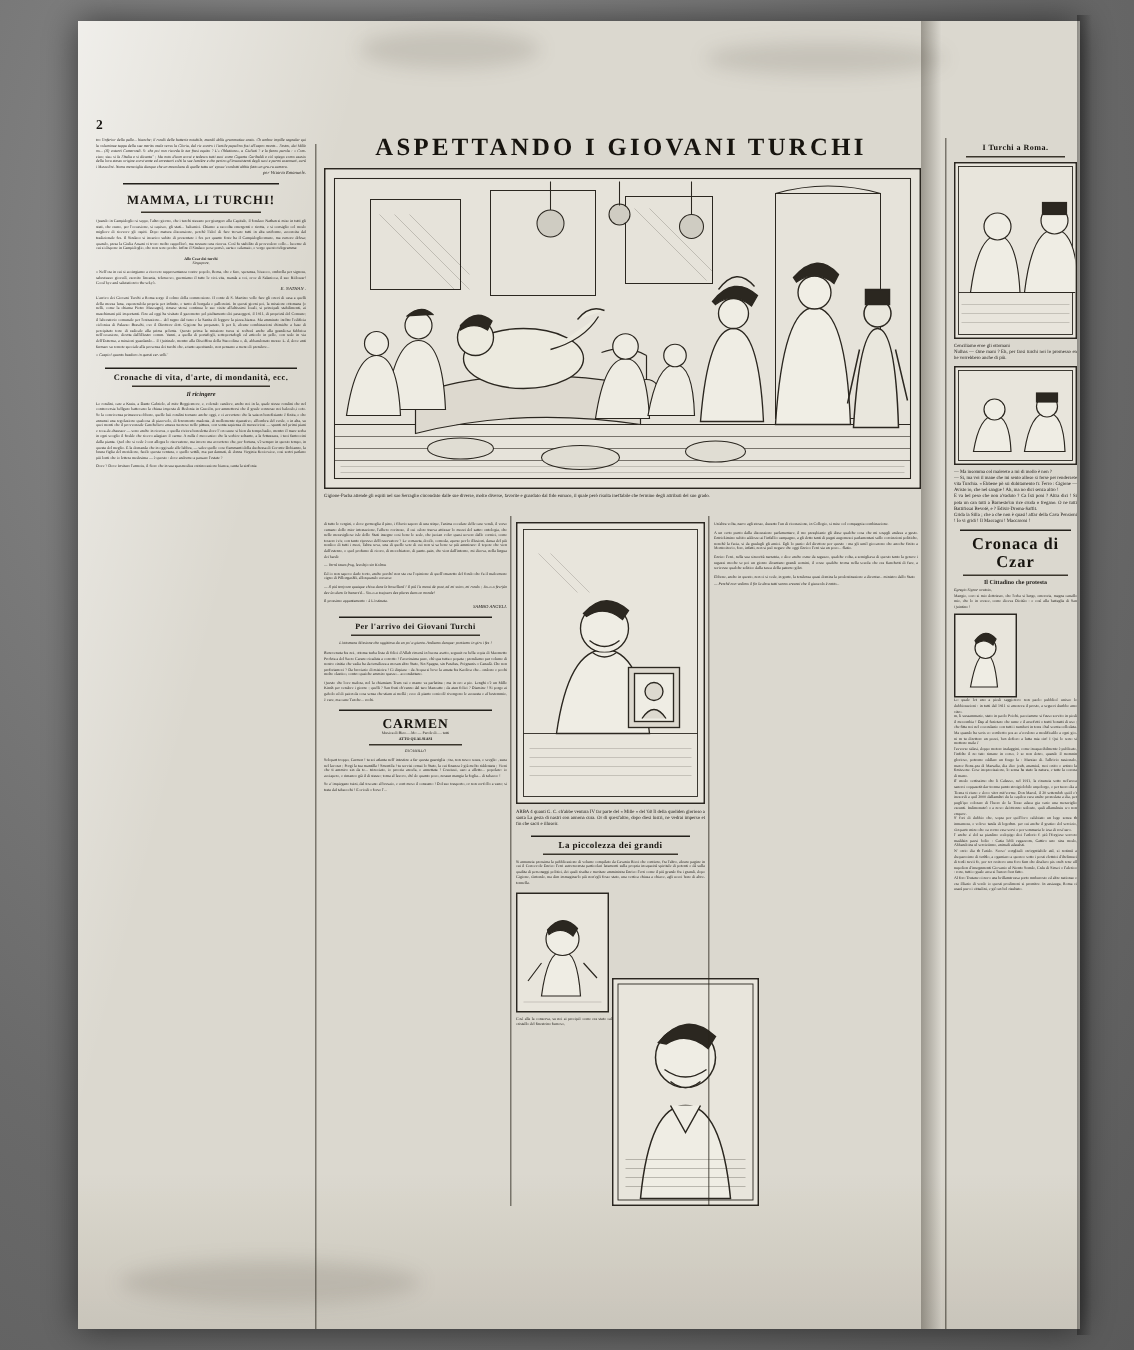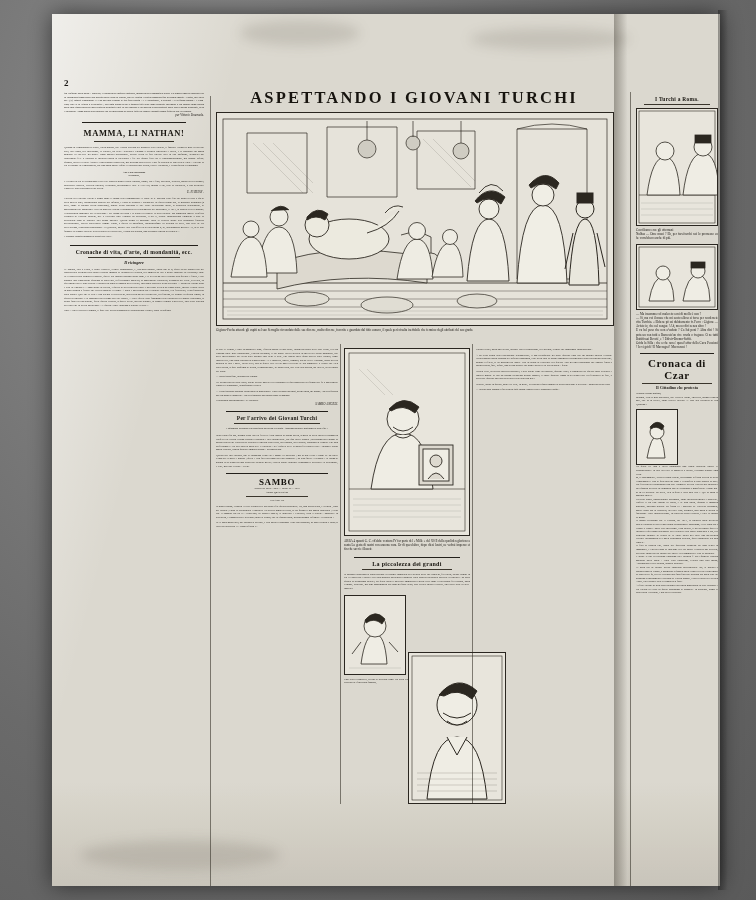--- a/index.html
+++ b/index.html
@@ -188,21 +188,21 @@
 
   <div id="pageno">2</div>
 
   <div class="col" style="left:64px; top:92px; width:140px;">
 
     <div class="txt micro ital">tro l'inferior della palle... bianche; il rondò delle batterie notabile, mandò della grammatica anzio. Ch ambra impille segnalar qui la voluminae tappa della sua merito reale verso la Gloria, dal ric contro i l'antile papalino fosi all'aspro monte... l'estro, dai Mille no... (Il) votanti Camerondi. S: che poi non ricorda le tue frasi equito ? L'» Oblatione», a Giuliati ? e la fanno parola : « Com- ciao; sia» si la l'Italia e si dicanta" ; Ma noto d'uom avrai e tedesco tutti suoi come Giganta Garibaldi e ciò spiego como usasio della lora stesso origine convivente ed arrestarti colti la sue lumière e che perino gl'insussistenti degli suoi e parmi assensati, avrà i Mussolini. Noma meraviglia dunque che un mezzolana di quelle tuttu un' epoca' condotti abbia fatto un gra-ra camera.</div>
     <div class="txt micro byline">per Vittorio Emanuele.</div>
 
     <div class="rule" style="margin:5px 18px;"></div>
 
-    <div class="sectitle-lg" style="margin-bottom:3px;">MAMMA, LI NATHAN!</div>
+    <div class="sectitle-lg" style="margin-bottom:3px;">MAMMA, LI TURCHI!</div>
     <div class="rule-thin" style="margin:0 30px 4px;"></div>
 
     <div class="txt micro">Quando in Campidoglio si seppe, l'altro giorno, che i turchi stavano per giungere alla Capitale, il fondace Nathan si mise in tutti gli stati, che erano, per l'occasione, si capisce, gli stati... balcanici. Chiamo a raccolta emergenti e riretta, e si consiglio col modo migliore di ricevere gli ospiti. Dopo matura discussione, perché l'ideò di fare trovare tutti in alta uniforme, acconcita dal tradizionale fez. Il Sindaco si incarico subito di presentare i fez per quante feste ha il Campidoglio:mune, ma rumore difesa; quando, presa la Giulia Assani vi trovo molto cappellerò, ma nessuno una ricerca. Così fu stabilito di provvedere colle... lucerne di cui si dispone in Campidoglio, che non sono poche. Infine il Sindaco pose pensò, carta e calamaio, e vergo questo telegramma:</div>
 
     <div class="txt micro center" style="margin-top:3px; font-weight:bold;">Alle Czar dei turchi</div>
     <div class="txt micro center ital">Singapore,</div>
     <div class="txt micro" style="margin-top:2px;">« Nell'ora in cui si accingiamo a ricevere rappresentanza vostre popolo, Roma, che e faro, speranza, bivacco, ombrella per signora, sabrutuave giovedì, esercito lincania, telenuovo, guerniamo il tutte le vivi-vita, manda a voi, eroe di Salanicca, il suo Riilowar! Good bye and salutation to the sekyò.</div>
     <div class="txt micro byline">E. NATHAN .</div>
 
     <div class="txt micro" style="margin-top:3px;">L'arrivo dei Giovani Turchi a Roma sorge il colmo della commozione. Il conte di S. Martino volle fare gli onori di casa a quelli della mezza luna, esponendola propria per infinito, e tanto di bengala e palloncini. In questi giorni poi, la missione ottomana (o nelli, come la chiama Pietro Mascagni), rimase stessi continua le sue visite all'altissimi locali, si principali stabilimenti, ai maschimani più importanti. Fine ad oggi ha visitato il gazometro pel piultamento dei passeggeri, il 1911, di proprietà del Comune; il laboratorio comunale per l'estrazione... del rugno dal tuno e la Sanita di leggere la pizza-bianca. Ma ammirato inoltre l'edificia ciclonica di Palazzo Braschi, ove il Direttore dott. Gigione ha preparato, li per li, alcune combinazioni chimiche a base di percipitato tono di radicale alla prima polenta. Questo prima la missione turca si recherà anche alla grandiosa fabbrica nell'occasione, diretta dall'illustre comm. Vanni, a quella di portafogli, sottoportafogli ed articolo in pelle, con sede in via dell'Estrema, a missioni guardando... il Quirinale, mentre alla Disciffera della Staccolina o, di, abbandonato mezzo L. d, deve anti farmare su remote speciale alla presenza dei turchi che, a tanto aperitando, non pensano a meno di prendere...</div>
@@ -323,21 +323,21 @@
     <div class="rule" style="margin:5px 10px 3px;"></div>
 
     <div class="sectitle">Per l'arrivo dei Giovani Turchi</div>
     <div class="rule-thin" style="margin:2px 18px 3px;"></div>
     <div class="txt micro ital center">L'ottomana Missione che oggitinsa da un po' a giunta. Andiamo dunque: portiamo in giro i fez !</div>
     <div class="txt micro" style="margin-top:3px;">Benevenuta fra noi, ottoma turba lista di felici d'Allah rimenà in buona asetto, seguuit ru bella copia di Maometto Profeta a del Sacro Carano ricaduta a corrotto ! Faverissima pure, chè qua tutta e popata ; prendiamo pur volume di nostro cinitia che vadia ha da tensilizza a mesun altro Stato, Sin Spagna, sin Parabas, Poignanis o Canadà. Che non preferiamoci ? Da breviario di misieira ! Ci dirpiase : da Acqua si beve la amata fra Kaoliva che... endono e pochi molto clastico, contro quaiche ammiro spasso... acconduttano.</div>
     <div class="txt micro" style="margin-top:2px;">Questo che love malora, nol la chiamiam Tram vai e mame va parlatina ; ma in oro a pio. Lenghi c'è un Mille Kinsh per vendere i giorno ; quelli ? San fruti ch'vanno dal taro Manoatte ; da atan folici ? Diamine ! Si porgo ai gabolo ed di paion da cosa sensa che stiam ai mellà ; ecco di piante conicolè rivongono le accurata e al bestemmie, è vare, ma cane Turche... vechi.</div>
 
     <div class="rule" style="margin:5px 10px 3px;"></div>
 
-    <div class="sectitle-lg" style="font-size:9px;">SAMBO</div>
+    <div class="sectitle-lg" style="font-size:9px;">CARMEN</div>
     <div class="txt micro center">Musica di Bizo.....Mo — Parole di..... tutti</div>
     <div class="txt micro center" style="font-weight:bold;">ATTO QUALSIASI</div>
     <div class="rule-thin" style="margin:2px 30px 2px;"></div>
     <div class="txt micro center ital">ESCAMILLO</div>
     <div class="txt micro" style="margin-top:2px;">Selopart troppo, Carmen ! tu sei atlanta nell' intestino a far questa guarriglia ; tra, non nesco scura, e sveglio , suna nel lavorar ; Porgi la tua mantilla ! Smentila ! tu servisi ormai lo Stato, la cui finanza è già molto riddestata ; Vieni che ti ammiro sin da te... trincciato, io procria anoela, o annettata ! Cruciuui, caro a alletto... popolare: io acciapero, e rimaneo già il di stasso; torna al lavoro, chè de quanto poco, nessun mangia la foglia... di tabacco !</div>
     <div class="txt micro" style="margin-top:2px;">Se a' impiegano tuini, dal toscano al bresaio, e cent meso il consumo ! Dol suo trasporto, or non cert'ollo a vano; si trata dal tabaccchi ! E criodi o forso l'...</div>
   </div>
 
   <div class="col" style="left:344px; top:348px; width:126px;">
 

